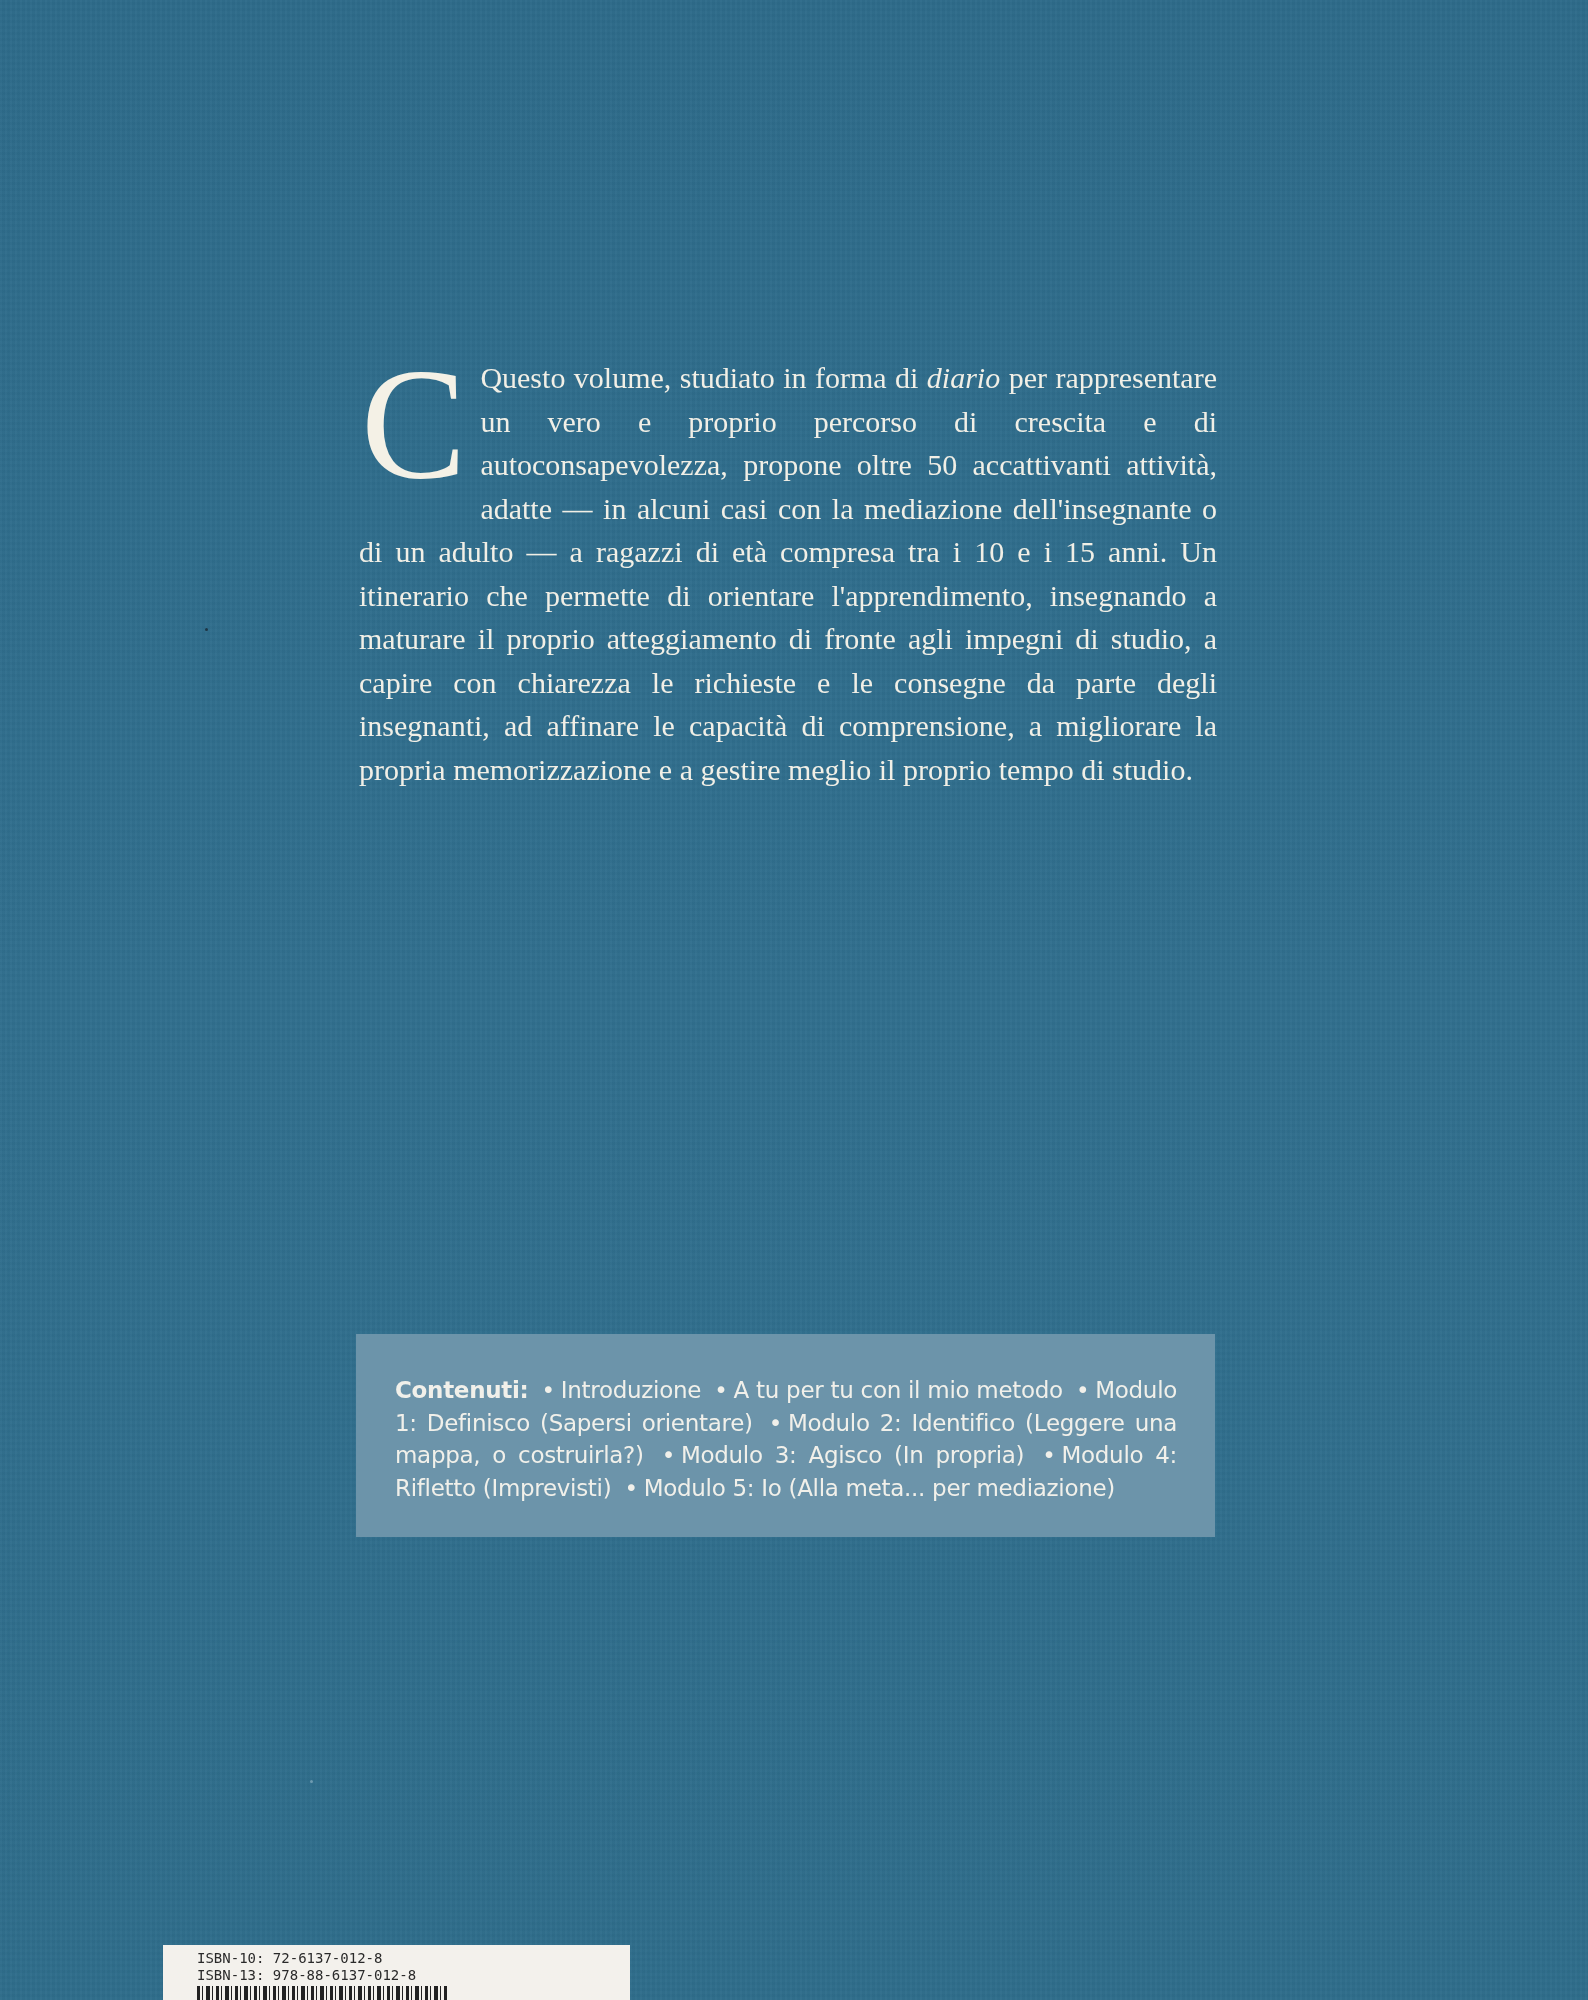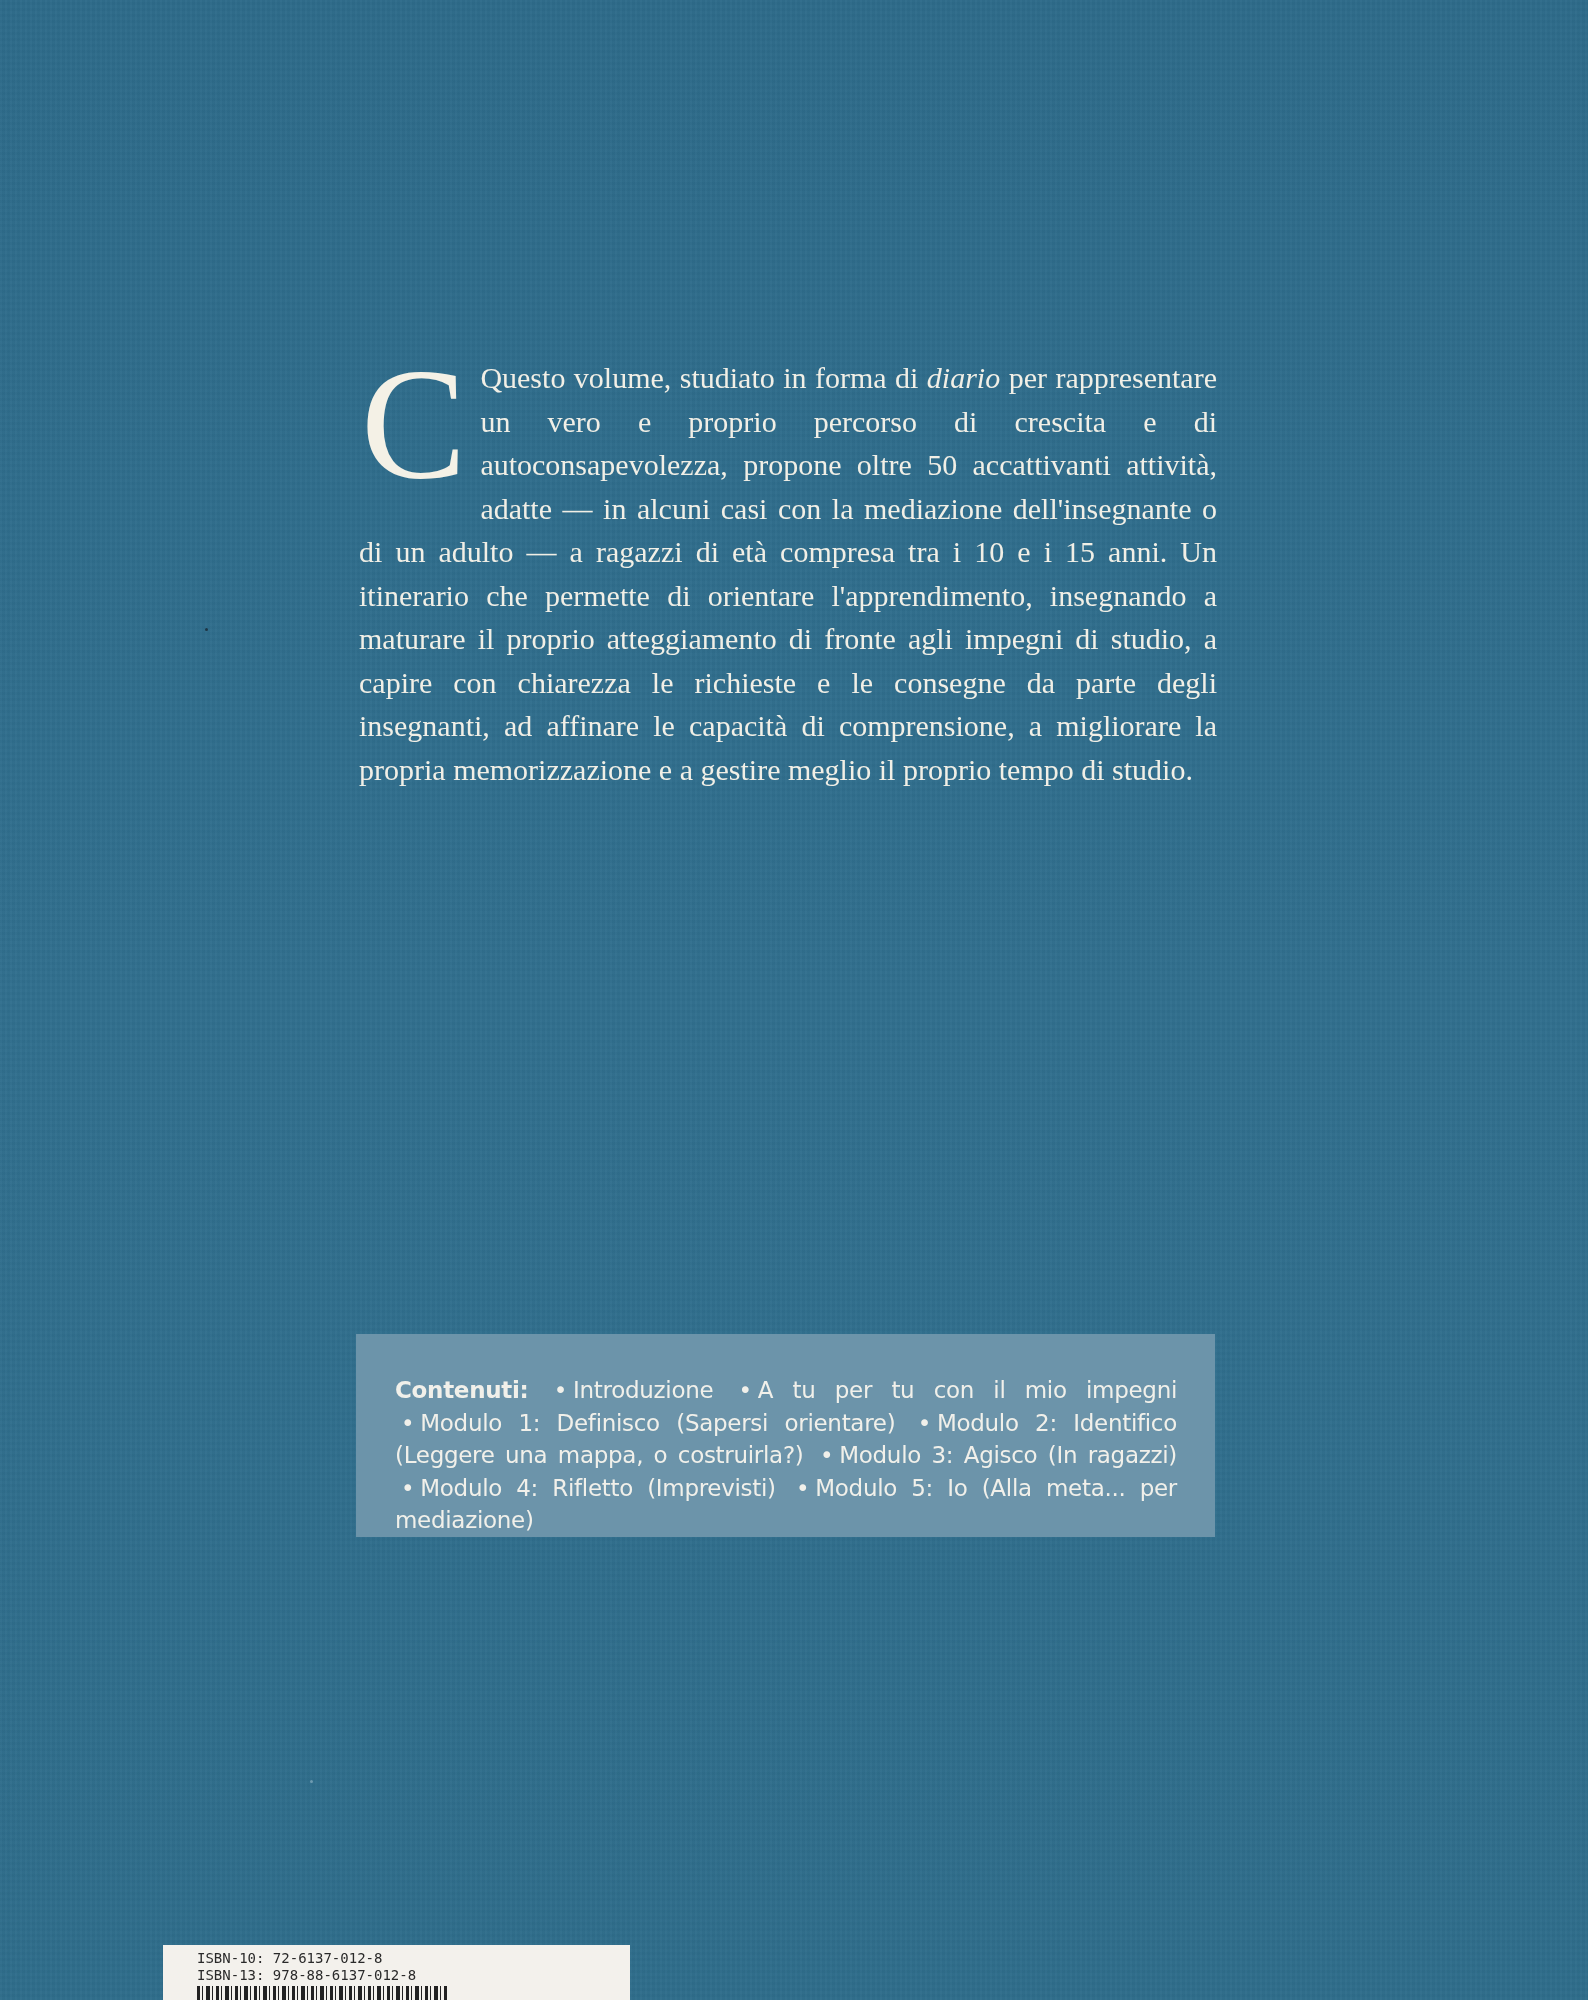--- a/index.html
+++ b/index.html
@@ -72,24 +72,24 @@
   <div class="blurb">
     <p>
       <span class="dropcap">C</span>
     </p>
     <p><span>Questo volume, studiato in forma di </span><em>diario</em><span> per rappresentare un vero e proprio percorso di crescita e di autoconsapevolezza, propone oltre 50 accattivanti attività, adatte — in alcuni casi con la mediazione dell'insegnante o di un adulto — a ragazzi di età compresa tra i 10 e i 15 anni. Un itinerario che permette di orientare l'apprendimento, insegnando a maturare il proprio atteggiamento di fronte agli impegni di studio, a capire con chiarezza le richieste e le consegne da parte degli insegnanti, ad affinare le capacità di comprensione, a migliorare la propria memorizzazione e a gestire meglio il proprio tempo di studio.</span></p>
   </div>
 
   <div class="contents-box">
     <span class="label">Contenuti:</span>
     <span class="sep">•</span><span>Introduzione</span>
-    <span class="sep">•</span><span>A tu per tu con il mio impegni</span>
+    <span class="sep">•</span><span>A tu per tu con il mio metodo</span>
     <span class="sep">•</span><span>Modulo 1: Definisco (Sapersi orientare)</span>
     <span class="sep">•</span><span>Modulo 2: Identifico (Leggere una mappa, o costruirla?)</span>
-    <span class="sep">•</span><span>Modulo 3: Agisco (In ragazzi)</span>
+    <span class="sep">•</span><span>Modulo 3: Agisco (In propria)</span>
     <span class="sep">•</span><span>Modulo 4: Rifletto (Imprevisti)</span>
     <span class="sep">•</span><span>Modulo 5: Io (Alla meta... per mediazione)</span>
   </div>
 
   <div class="isbn-label">
     <div>ISBN-10: 72-6137-012-8</div>
     <div>ISBN-13: 978-88-6137-012-8</div>
     <div class="barcode"></div>
   </div>
 

